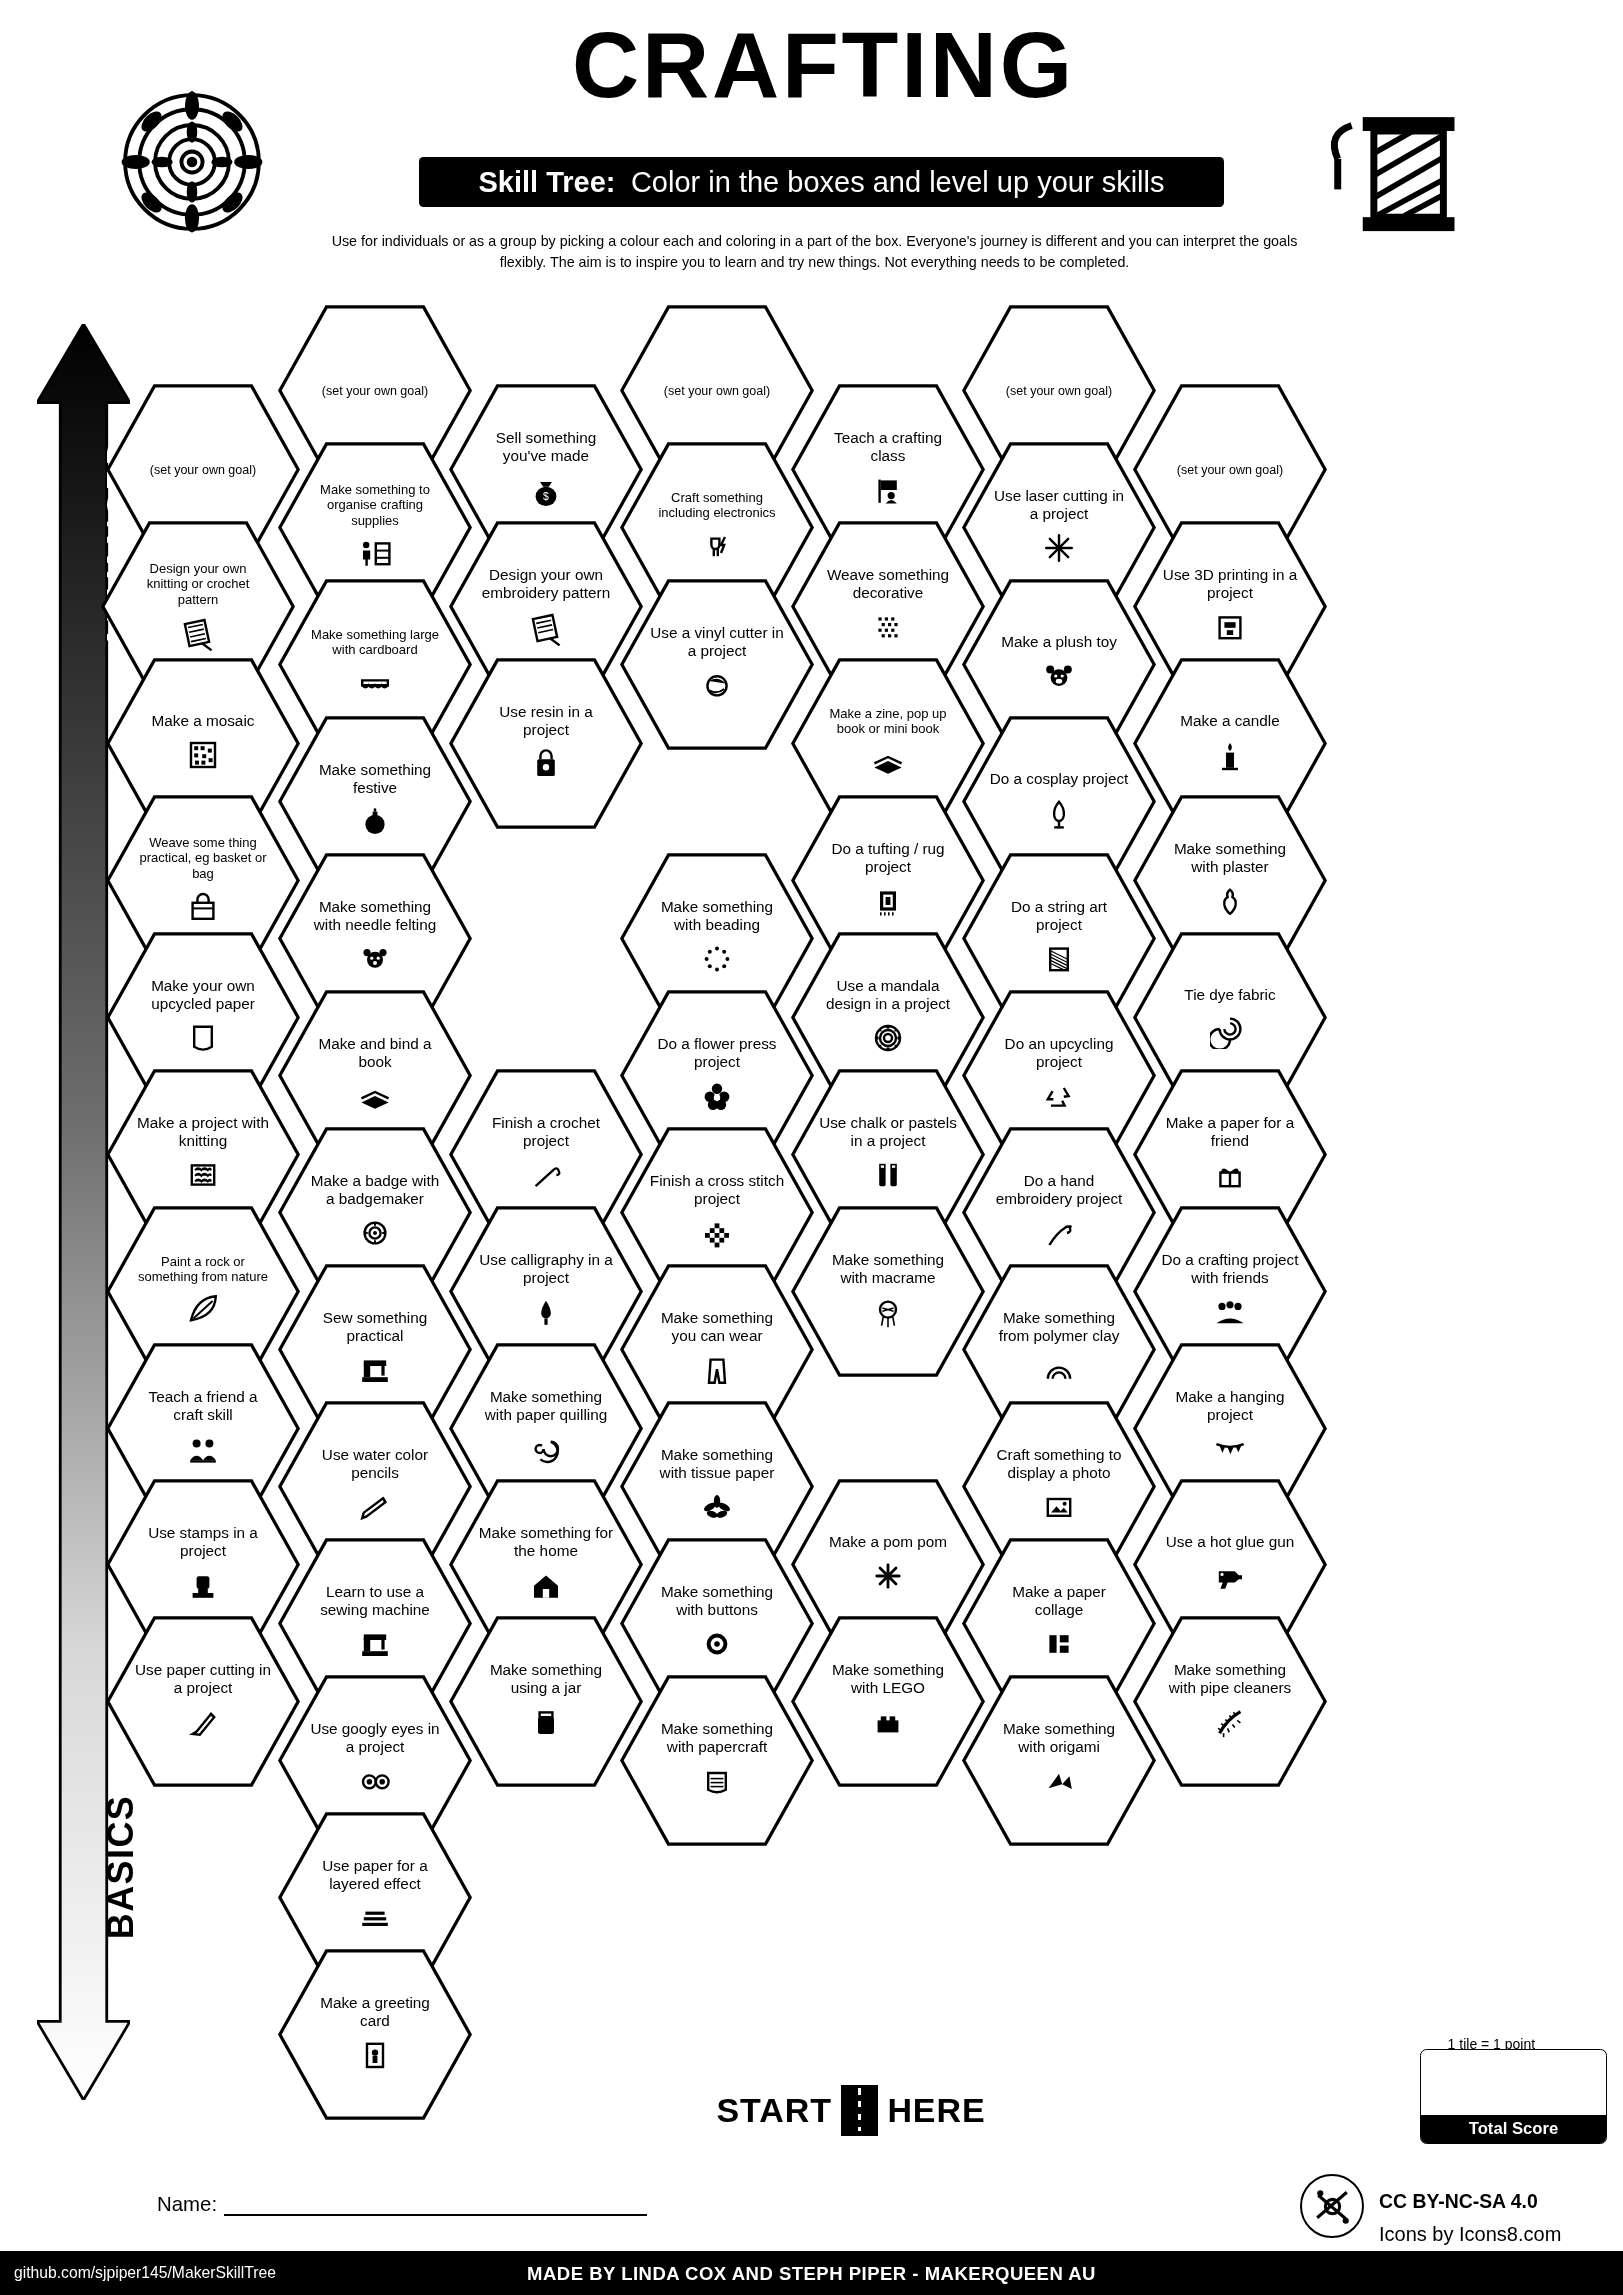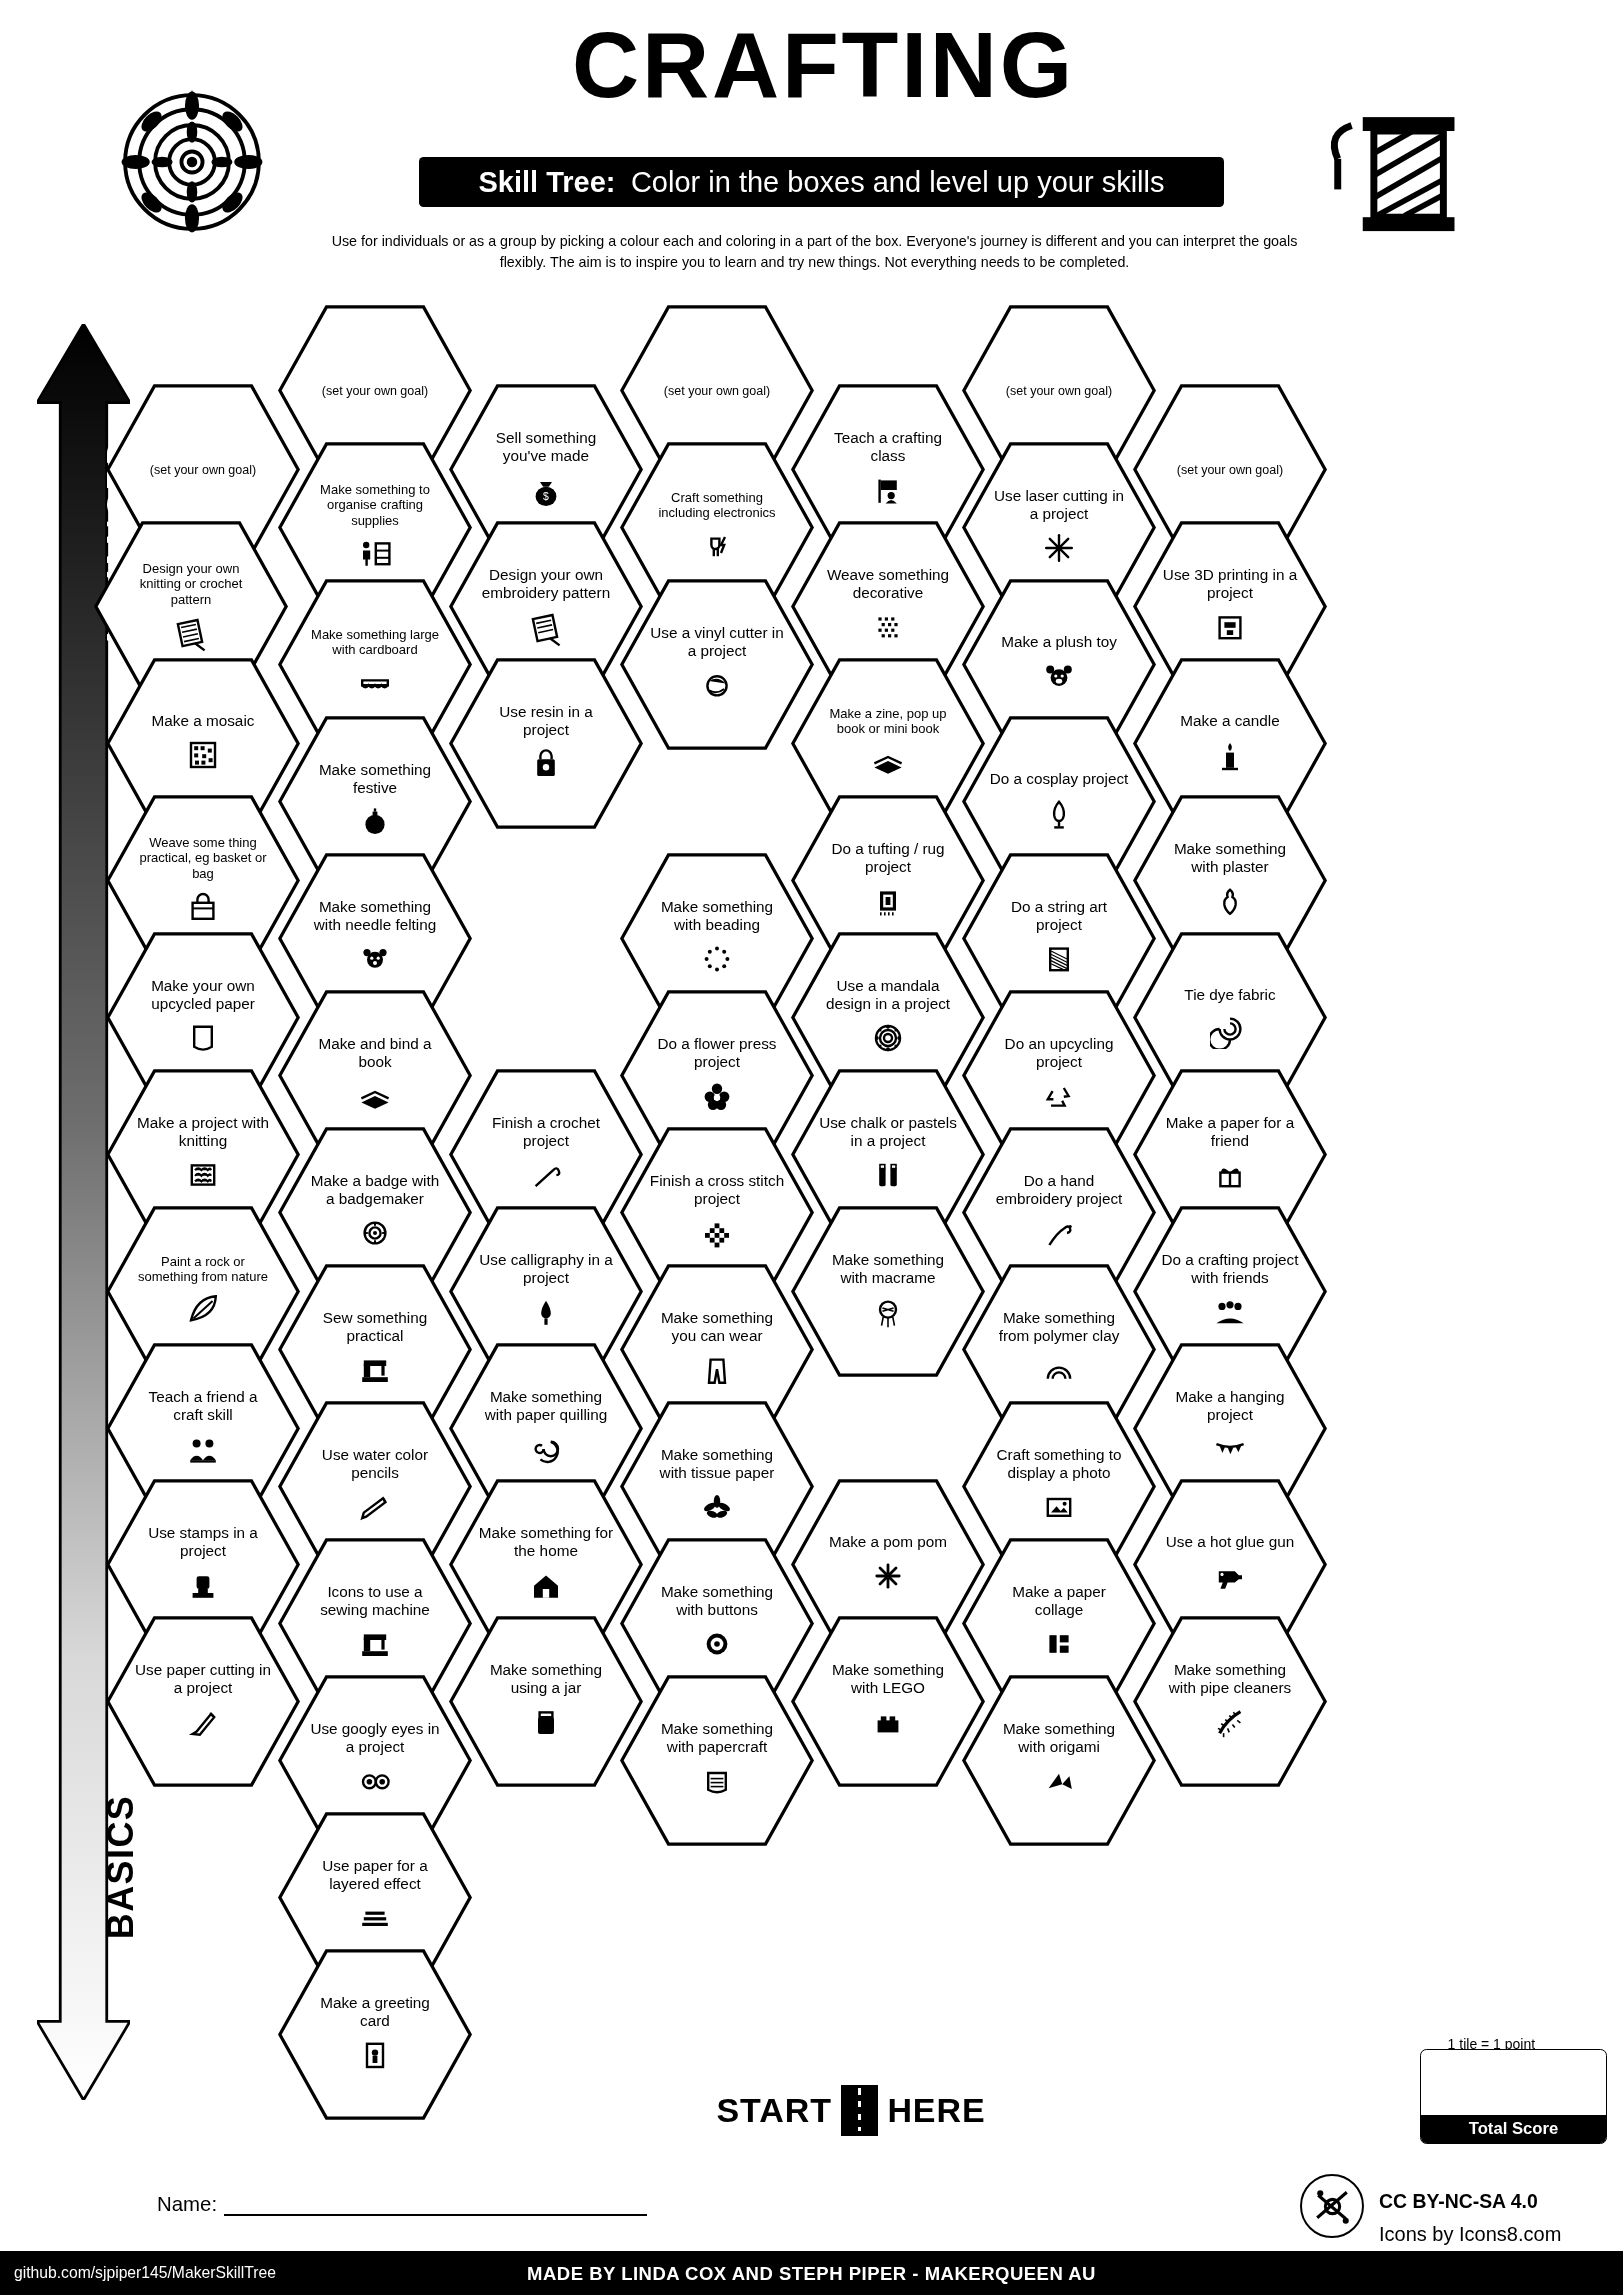--- a/index.html
+++ b/index.html
@@ -180,21 +180,21 @@
 
 <div id="grid">
     <div class="hex" style="left: 106px; top: 384px;">
       <svg class="outline" viewBox="0 0 420 370" preserveAspectRatio="none" aria-hidden="true">
         <polygon points="105,4 315,4 416,185 315,366 105,366 4,185" fill="#ffffff" stroke="#000000" stroke-width="7"></polygon>
       </svg>
       <div class="inner">
         <div class="goal">(set your own goal)</div>
       </div>
     </div>
-    <div class="hex" style="left: 94px; top: 521px;">
+    <div class="hex" style="left: 101px; top: 521px;">
       <svg class="outline" viewBox="0 0 420 370" preserveAspectRatio="none" aria-hidden="true">
         <polygon points="105,4 315,4 416,185 315,366 105,366 4,185" fill="#ffffff" stroke="#000000" stroke-width="7"></polygon>
       </svg>
       <div class="inner">
         <div class="txt small">Design your own knitting or crochet pattern</div>
         <div class="ico">
           <svg viewBox="0 0 100 100" width="40" height="40" aria-hidden="true">
             <rect x="22" y="24" width="50" height="56" stroke="#000" fill="none" stroke-width="6" transform="rotate(-12 50 50)"></rect>
             <g stroke="#000" stroke-width="4" transform="rotate(-12 50 50)">
               <line x1="28" y1="34" x2="66" y2="34"></line>
@@ -471,21 +471,21 @@
             <path d="M70 28 l6 10" stroke="#000" fill="none" stroke-width="6"></path>
           </svg>
         </div>
       </div>
     </div>
     <div class="hex" style="left: 278px; top: 1538px;">
       <svg class="outline" viewBox="0 0 420 370" preserveAspectRatio="none" aria-hidden="true">
         <polygon points="105,4 315,4 416,185 315,366 105,366 4,185" fill="#ffffff" stroke="#000000" stroke-width="7"></polygon>
       </svg>
       <div class="inner">
-        <div class="txt">Icons to use a sewing machine</div>
+        <div class="txt">Learn to use a sewing machine</div>
         <div class="ico">
           <svg viewBox="0 0 100 100" width="40" height="40" aria-hidden="true">
             <rect x="18" y="68" width="64" height="12" fill="#000"></rect>
             <rect x="22" y="34" width="16" height="34" fill="#000"></rect>
             <rect x="22" y="26" width="56" height="14" fill="#000"></rect>
             <rect x="66" y="40" width="8" height="24" fill="#000"></rect>
           </svg>
         </div>
       </div>
     </div>

